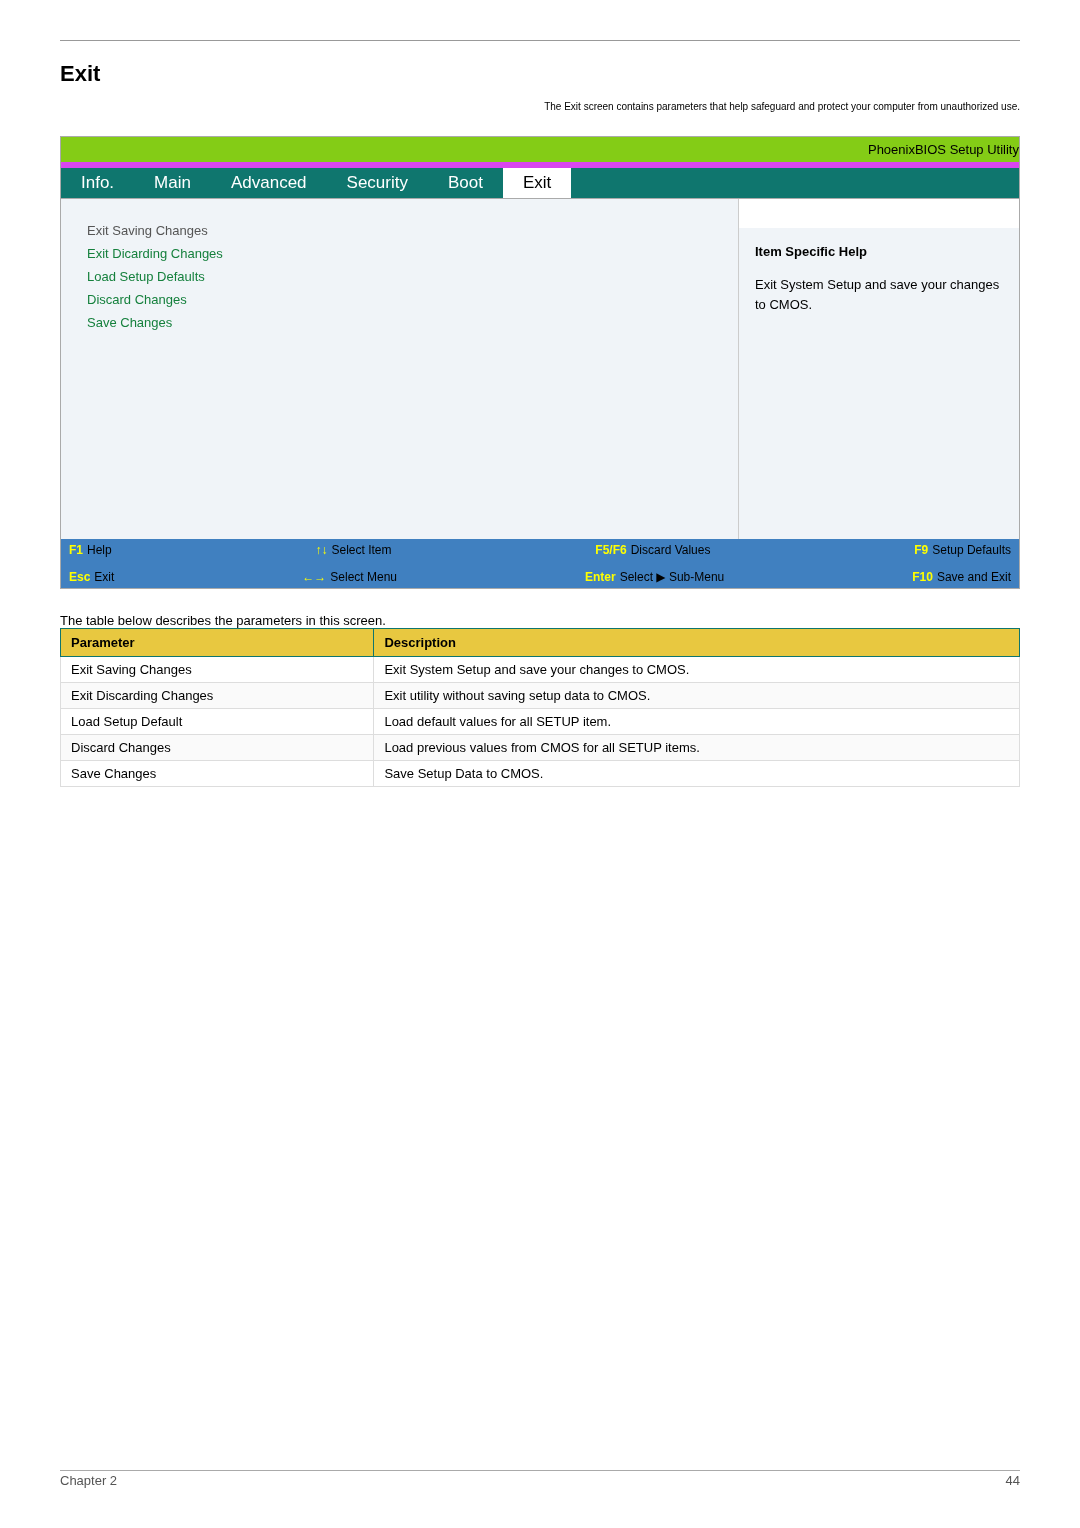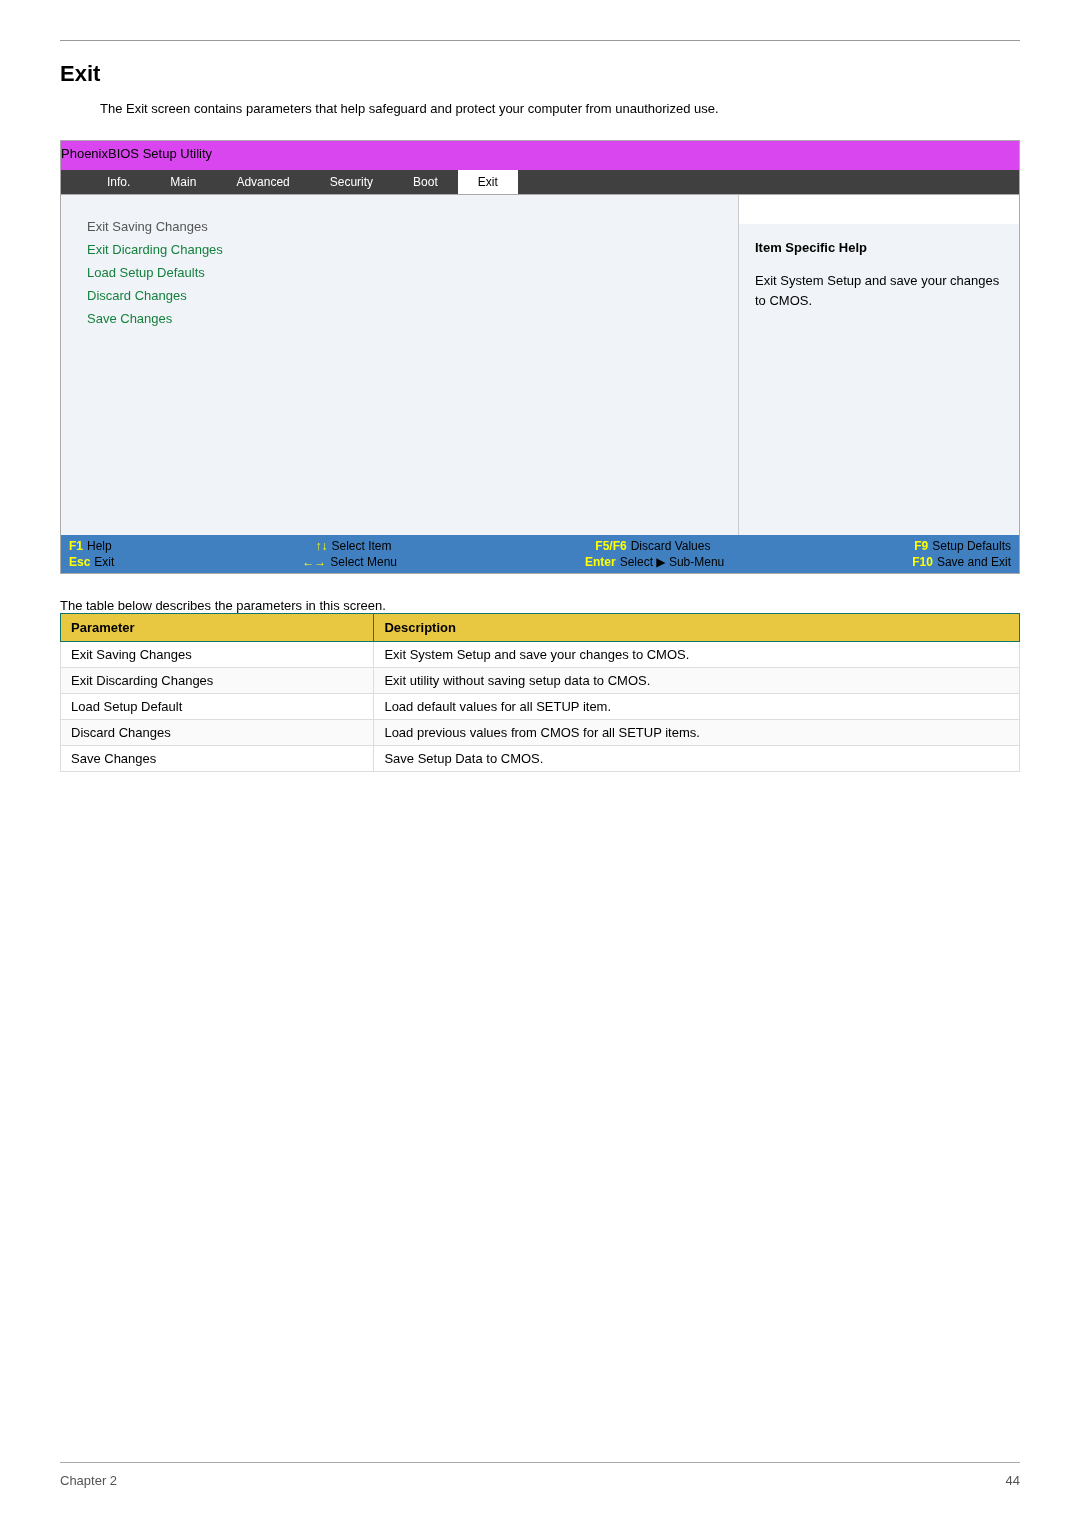--- a/index.html
+++ b/index.html
@@ -19,47 +19,47 @@
       margin-bottom: 20px;
     }
 
     .page-title {
       font-size: 22px;
       font-weight: bold;
       margin-bottom: 14px;
     }
 
     .intro-text {
-      font-size: 13px;
+      font-size: 10px;
       margin-bottom: 24px;
       margin-left: 40px;
+      text-align: right;
     }
 
     
     .bios-box {
       border: 1px solid #aaa;
       margin-bottom: 24px;
     }
 
     .bios-title-bar {
-      background: #d946ef;
-      text-align: left;
+      background: #84cc16;
+      text-align: right;
       padding: 5px 0;
       font-size: 13px;
       font-weight: normal;
-      border-bottom: 4px solid #d946ef;
+      border-bottom: 6px solid #d946ef;
     }
 
     .bios-nav {
       display: flex;
-      background: #404040;
+      background: #0f766e;
       color: #fff;
-      font-size: 12px;
+      font-size: 17px;
       border-bottom: 1px solid #aaa;
-      padding-left: 26px;
     }
 
     .bios-nav-item {
       padding: 5px 20px;
       cursor: default;
     }
 
     .bios-nav-item.active {
       background: #fff;
       color: #000;
@@ -107,21 +107,21 @@
     }
 
     .bios-footer {
       display: flex;
       background: #4080c0;
       color: #fff;
       font-size: 12px;
       padding: 4px 8px;
       justify-content: space-between;
       flex-wrap: wrap;
-      gap: 2px;
+      gap: 13px;
     }
 
     .bios-footer-row {
       display: flex;
       width: 100%;
       justify-content: space-between;
     }
 
     .footer-key {
       color: #ffff00;
@@ -180,21 +180,21 @@
     .page-footer {
       position: absolute;
       bottom: 40px;
       left: 60px;
       right: 60px;
       display: flex;
       justify-content: space-between;
       font-size: 13px;
       color: #555;
       border-top: 1px solid #aaa;
-      padding-top: 10px;
+      padding-top: 2px;
     }
   </style>
 </head>
 <body>
 
 <hr class="top-rule">
 
 <div class="page-title">Exit</div>
 <div class="intro-text">The Exit screen contains parameters that help safeguard and protect your computer from unauthorized use.</div>
 

